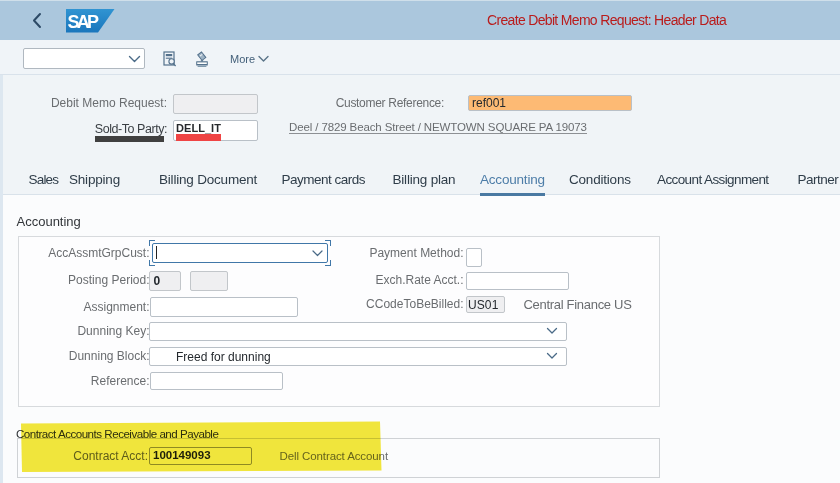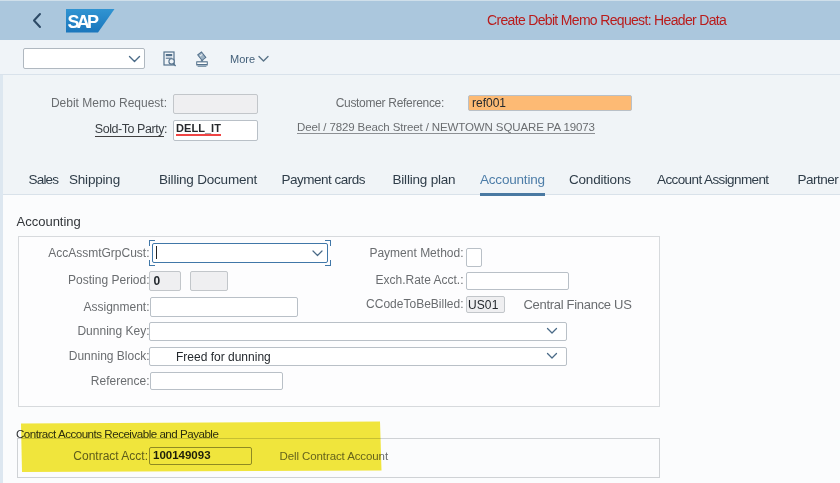--- a/index.html
+++ b/index.html
@@ -62,24 +62,24 @@
 
 <div class="abs" style="left:0;top:75px;width:840px;height:120px;background:#f0f4f7;border-bottom:1px solid #d9e2ea;"></div>
 
 <div class="lbl" style="left:40px;top:94px;width:127px;line-height:19px;">Debit Memo Request:</div>
 <div class="box ro" style="left:173px;top:94px;width:85px;height:20px;"></div>
 <div class="lbl" style="left:300px;top:94px;width:144px;line-height:19px;letter-spacing:-0.3px;">Customer Reference:</div>
 <div class="box" style="left:468px;top:94.5px;width:164px;height:16.5px;background:#fdba74;">
     <span class="val" style="display:block;padding:0 0 0 3px;line-height:15px;">ref001</span>
   </div>
 
-<div class="abs" style="left:60px;top:120px;width:107px;line-height:19px;font-size:12.5px;letter-spacing:-0.45px;color:#3a3f44;text-align:right;white-space:nowrap;"><span style="border-bottom:1px solid #404040;">Sold-To Party</span>:</div>
+<div class="abs" style="left:60px;top:120px;width:107px;line-height:19px;font-size:12.5px;letter-spacing:-0.45px;color:#3a3f44;text-align:right;white-space:nowrap;"><span style="border-bottom:6px solid #404040;">Sold-To Party</span>:</div>
 <div class="box" style="left:173px;top:119.5px;width:85px;height:21px;"></div>
-<div class="abs" style="left:176px;top:122px;font-size:11px;font-weight:bold;color:#26292c;letter-spacing:0.05px;"><span style="border-bottom:2px solid #ef4444;">DELL_IT</span></div>
-<div class="abs" style="left:297px;top:121px;font-size:11.5px;letter-spacing:-0.12px;color:#6a6d70;text-align:right;"><span style="border-bottom:1px solid #8d9094;">Deel / 7829 Beach Street / NEWTOWN SQUARE PA 19073</span></div>
+<div class="abs" style="left:176px;top:122px;font-size:11px;font-weight:bold;color:#26292c;letter-spacing:0.05px;"><span style="border-bottom:7px solid #ef4444;">DELL_IT</span></div>
+<div class="abs" style="left:289px;top:121px;font-size:11.5px;letter-spacing:-0.12px;color:#6a6d70;text-align:right;"><span style="border-bottom:1px solid #8d9094;">Deel / 7829 Beach Street / NEWTOWN SQUARE PA 19073</span></div>
 
 <div class="tab" style="left:28.5px;letter-spacing:-0.8px;">Sales</div>
 <div class="tab" style="left:69px;text-align:right;">Shipping</div>
 <div class="tab" style="left:159px;">Billing Document</div>
 <div class="tab" style="left:281.5px;letter-spacing:-0.5px;">Payment cards</div>
 <div class="tab" style="left:392.5px;">Billing plan</div>
 <div class="tab" style="left:480px;color:#4d7da8;">Accounting</div>
 <div class="tab" style="left:569px;">Conditions</div>
 <div class="tab" style="left:657px;letter-spacing:-0.6px;">Account Assignment</div>
 <div class="tab" style="left:797.5px;letter-spacing:-0.5px;">Partner</div>

